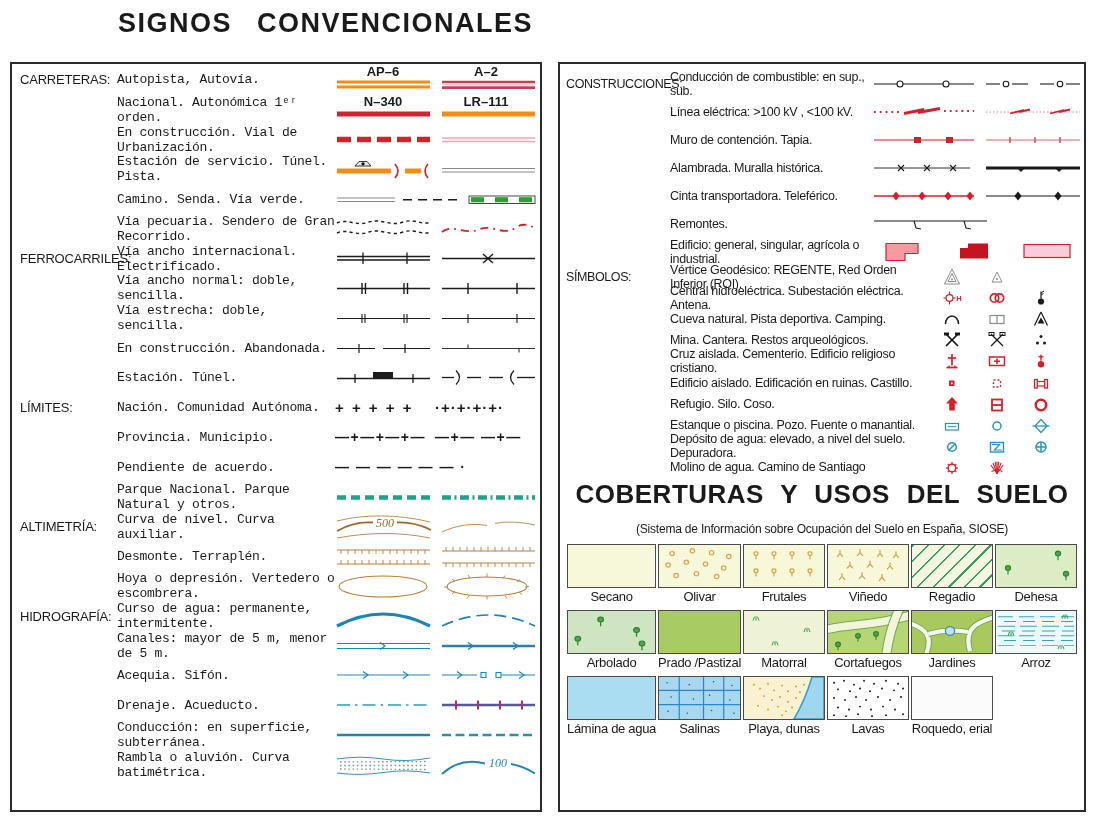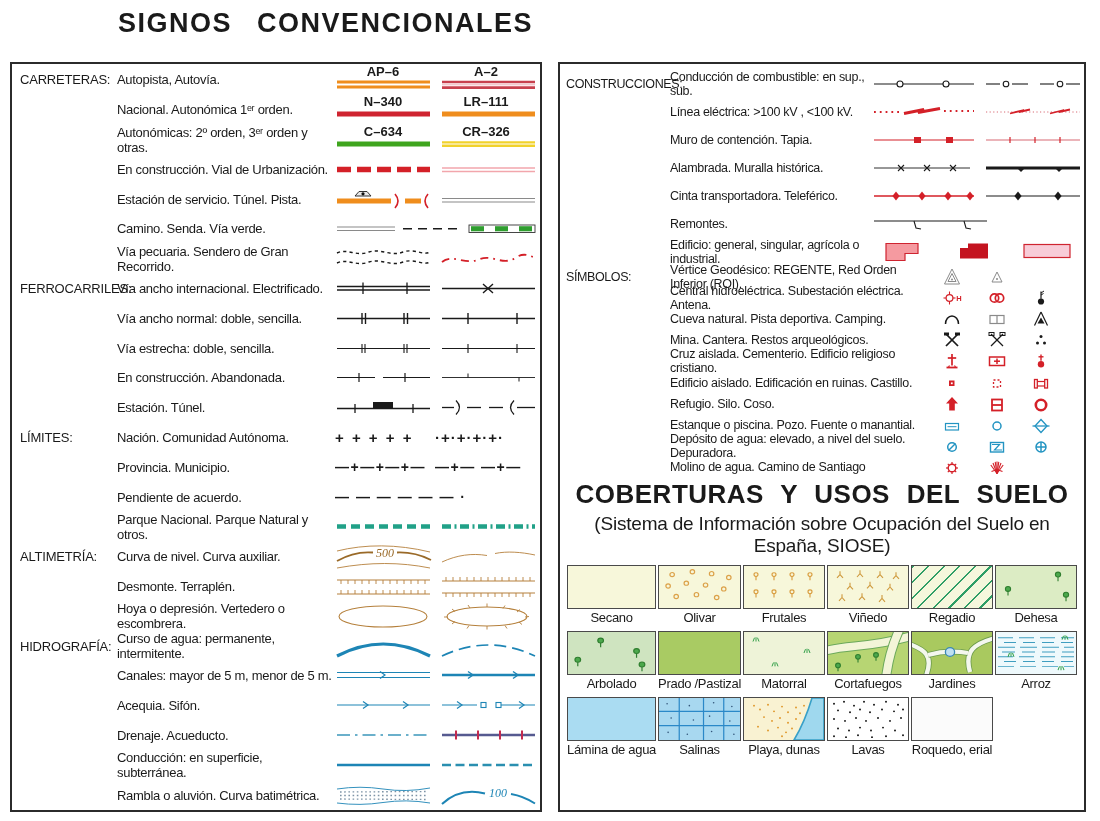--- a/index.html
+++ b/index.html
@@ -10,38 +10,38 @@
   }
   .page-title{
     position:absolute;left:118px;top:8px;font-size:27px;font-weight:bold;
     letter-spacing:1.5px;word-spacing:16px;
   }
   .panel{position:absolute;top:62px;height:750px;border:2px solid #2b2b2b;background:#fff;box-sizing:border-box;}
   .panel-left{left:10px;width:532px;display:flex;flex-direction:column;padding-top:1px;}
   .panel-right{left:558px;width:528px;}
   .lrow{display:flex;align-items:center;height:29.8px;flex:0 0 auto;}
   .cat{width:97px;padding-left:8px;font-size:13px;letter-spacing:-0.2px;flex:0 0 auto;}
-  .desc{width:218px;font-size:13px;letter-spacing:-0.3px;flex:0 0 auto;}
+  .desc{width:218px;font-size:13px;letter-spacing:-0.3px;flex:0 0 auto;font-family:Liberation Mono, monospace;}
   .sym{width:203px;flex:0 0 auto;}
   .sym svg{display:block;}
   .limsyms{display:flex;width:203px;font-weight:bold;}
   .lim-a{width:100px;font-size:15px;letter-spacing:2px;}
   .lim-b{width:100px;font-size:15px;letter-spacing:1px;}
   .lim-c{font-size:14px;letter-spacing:1.5px;}
 
   .rrow{display:flex;align-items:center;height:28px;}
   .srow{display:flex;align-items:center;height:21.2px;}
   .rcat{width:104px;padding-left:6px;font-size:12.5px;letter-spacing:-0.4px;flex:0 0 auto;}
   .rdesc{flex:1;font-size:12.5px;letter-spacing:-0.3px;}
   .rsym{width:212px;flex:0 0 auto;}
   .rsym svg{display:block;}
   .glyphs{width:134px;margin-right:20px;display:flex;flex:0 0 auto;}
   .g{width:44.6px;display:flex;justify-content:center;align-items:center;}
   .cob-title{font-size:26px;font-weight:bold;text-align:center;letter-spacing:0.5px;word-spacing:9px;margin-top:1px;}
-  .cob-sub{font-size:19px;text-align:center;letter-spacing:-0.2px;margin-top:3px;}
+  .cob-sub{font-size:12px;text-align:center;letter-spacing:-0.2px;margin-top:12px;}
   .cob-grid{display:grid;grid-template-columns:repeat(6,1fr);gap:6px 2px;padding:8px 7px 0 7px;}
   .cob-cell{text-align:center;}
   .swatch{height:44px;border:1px solid #4a4a4a;box-sizing:border-box;overflow:hidden;}
   .swatch svg{display:block;width:100%;height:100%;}
   .cob-label{font-size:13px;letter-spacing:-0.3px;margin-top:1px;white-space:nowrap;}
   .shtxt{font:bold 13px "Liberation Sans","DejaVu Sans",sans-serif;fill:#1a1a1a;text-anchor:middle;}
 </style>
 </head>
 <body>
 
@@ -71,33 +71,20 @@
     <div class="sym">
       <svg width="203" height="29" viewBox="0 0 203 29">
         <text class="shtxt" x="48" y="11">N–340</text>
         <line x1="2" y1="19" x2="95" y2="19" stroke="#cf2430" stroke-width="5"></line>
         <text class="shtxt" x="151" y="11">LR–111</text>
         <line x1="107" y1="19" x2="200" y2="19" stroke="#ef8d1d" stroke-width="5"></line>
       </svg>
     </div>
   </div>
 
-  <div class="lrow">
-    <div class="cat"></div>
-    <div class="desc">Autonómicas: 2º orden, 3ᵉʳ orden y otras.</div>
-    <div class="sym">
-      <svg width="203" height="29" viewBox="0 0 203 29">
-        <text class="shtxt" x="48" y="11">C–634</text>
-        <line x1="2" y1="19" x2="95" y2="19" stroke="#3fa51e" stroke-width="5"></line>
-        <text class="shtxt" x="151" y="11">CR–326</text>
-        <line x1="107" y1="17.4" x2="200" y2="17.4" stroke="#f1d22b" stroke-width="2.4"></line>
-        <line x1="107" y1="20.8" x2="200" y2="20.8" stroke="#f1d22b" stroke-width="2.4"></line>
-      </svg>
-    </div>
-  </div>
 
   <div class="lrow">
     <div class="cat"></div>
     <div class="desc">En construcción. Vial de Urbanización.</div>
     <div class="sym">
       <svg width="203" height="29" viewBox="0 0 203 29">
         <line x1="2" y1="14.5" x2="95" y2="14.5" stroke="#d42028" stroke-width="5.5" stroke-dasharray="14 6"></line>
         <line x1="107" y1="13" x2="200" y2="13" stroke="#f2a6ac" stroke-width="1.3"></line>
         <line x1="107" y1="16.5" x2="200" y2="16.5" stroke="#f2a6ac" stroke-width="1.3"></line>
       </svg>

